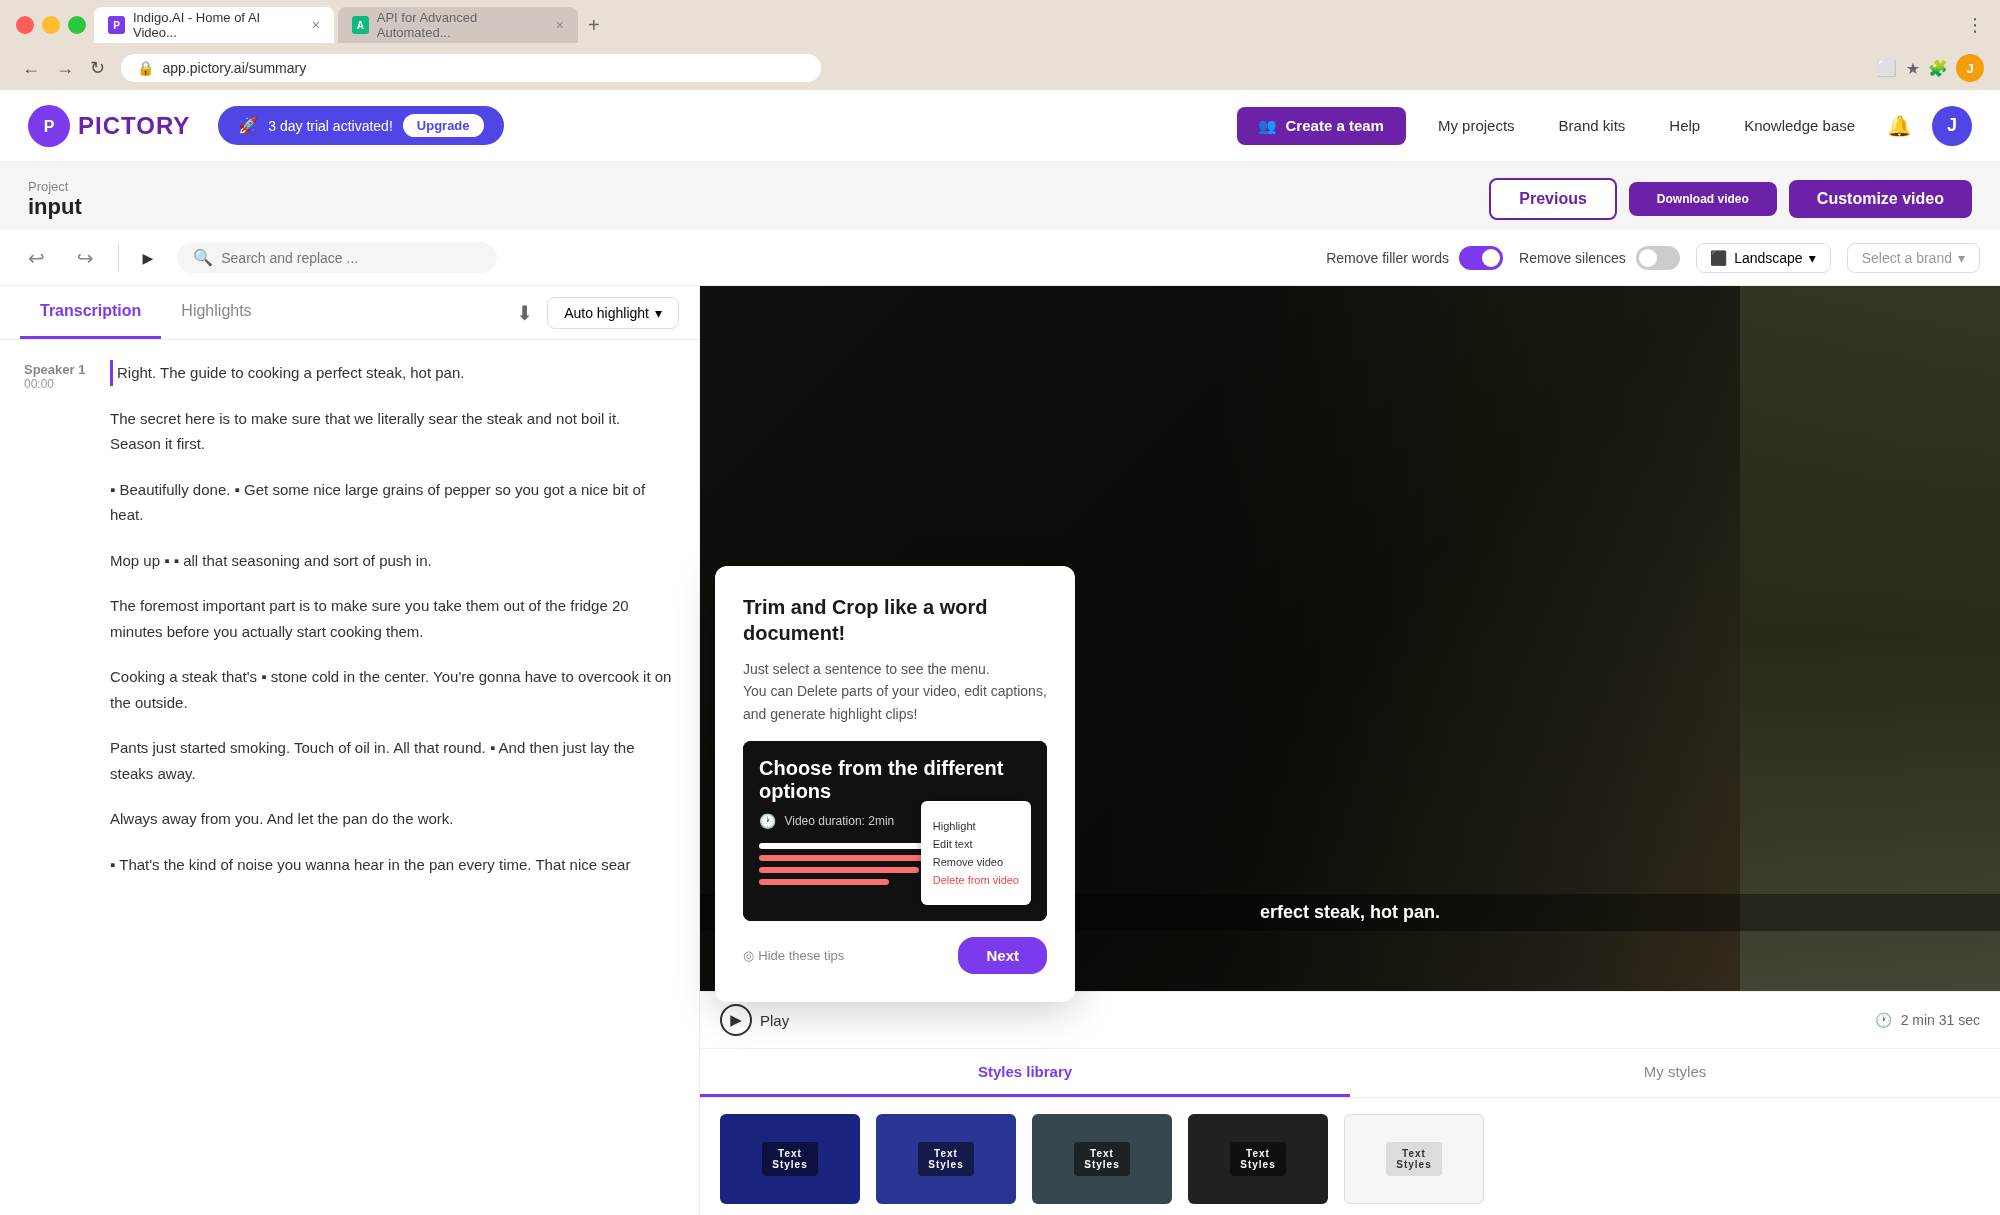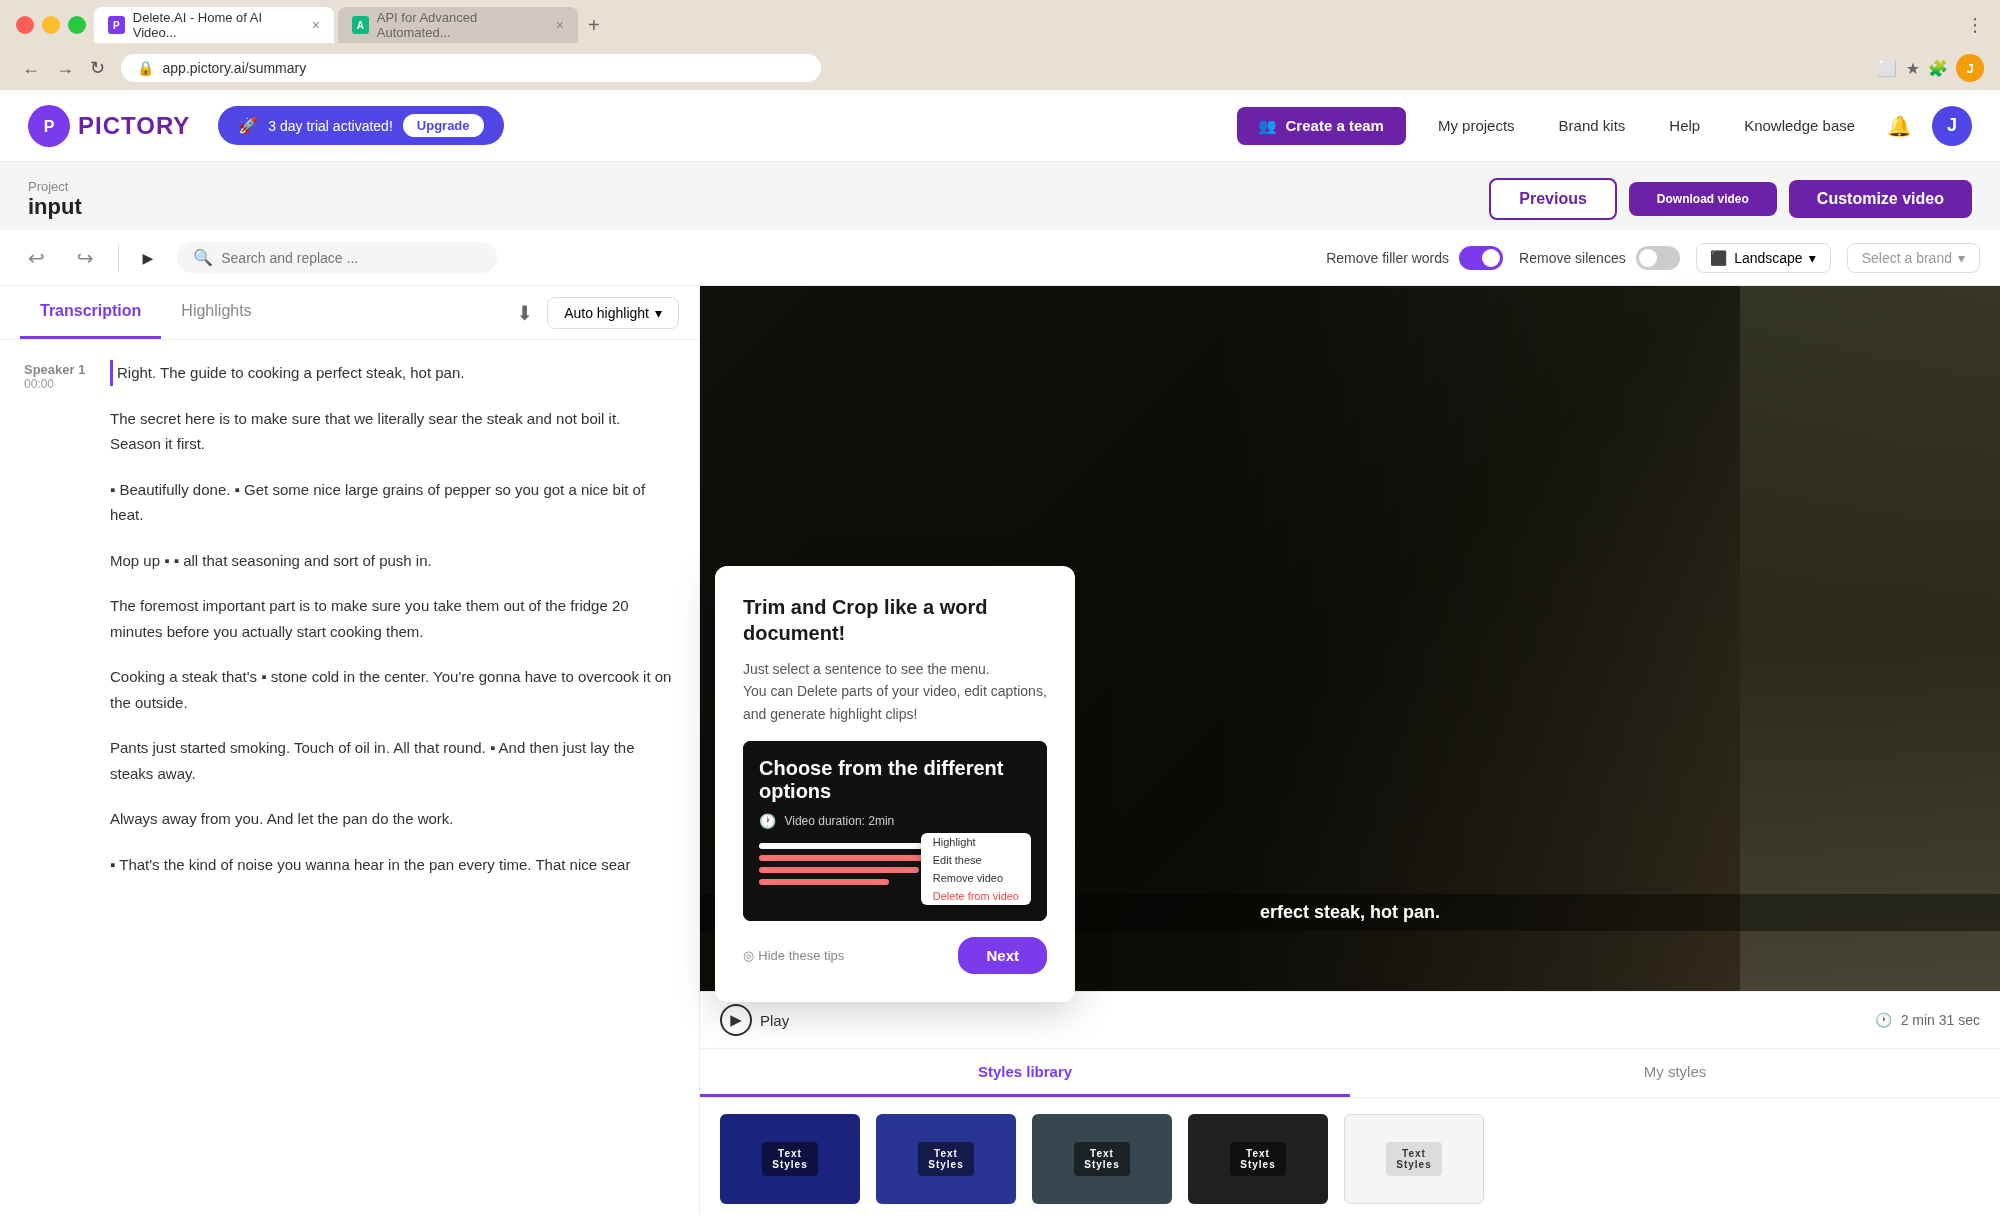--- a/index.html
+++ b/index.html
@@ -141,21 +141,21 @@
     <div class="traffic-lights">
       <div class="traffic-light tl-red"></div>
       <div class="traffic-light tl-yellow"></div>
       <div class="traffic-light tl-green"></div>
     </div>
     <div class="browser-tabs">
       <div class="browser-tab active">
         <div style="width:18px;height:18px;border-radius:3px;background:#7c3aed;display:flex;align-items:center;justify-content:center;">
           <span style="color:#fff;font-size:10px;font-weight:700;">P</span>
         </div>
-        <span>Delete.AI - Home of AI Video...</span>
+        <span>Indigo.AI - Home of AI Video...</span>
         <button class="tab-close">×</button>
       </div>
       <div class="browser-tab inactive">
         <div style="width:18px;height:18px;border-radius:3px;background:#10b981;display:flex;align-items:center;justify-content:center;">
           <span style="color:#fff;font-size:10px;font-weight:700;">A</span>
         </div>
         <span>API for Advanced Automated...</span>
         <button class="tab-close">×</button>
       </div>
       <button class="tab-add">+</button>
@@ -411,23 +411,23 @@
           <div style="display:flex;align-items:center;gap:8px;">
             <span style="color:#7c3aed;font-size:14px;">🕐</span>
             <span style="color:#ccc;font-size:12px;">Video duration: 2min</span>
           </div>
           <div style="display:flex;flex-direction:column;gap:6px;margin-top:4px;">
             <div style="height:6px;background:#fff;border-radius:3px;width:180px;"></div>
             <div style="height:6px;background:#f87171;border-radius:3px;width:200px;"></div>
             <div style="height:6px;background:#f87171;border-radius:3px;width:160px;"></div>
             <div style="height:6px;background:#f87171;border-radius:3px;width:130px;"></div>
           </div>
-          <div style="position:absolute;right:16px;bottom:16px;background:#fff;border-radius:6px;padding:0 12px;font-size:11px;box-shadow:0 2px 8px rgba(0,0,0,0.3);min-width:110px;">
+          <div style="position:absolute;right:16px;bottom:16px;background:#fff;border-radius:6px;padding:16px 12px;font-size:11px;box-shadow:0 2px 8px rgba(0,0,0,0.3);min-width:110px;">
             <div style="color:#333;padding:3px 0;">Highlight</div>
-            <div style="color:#333;padding:3px 0;">Edit these</div>
+            <div style="color:#333;padding:3px 0;">Edit text</div>
             <div style="color:#333;padding:3px 0;">Remove video</div>
             <div style="color:#ef4444;padding:3px 0;">Delete from video</div>
           </div>
         </div>
       </div>
       <div class="tooltip-footer">
         <button class="hide-tips">
           <span>◎</span>
           <span>Hide these tips</span>
         </button>

